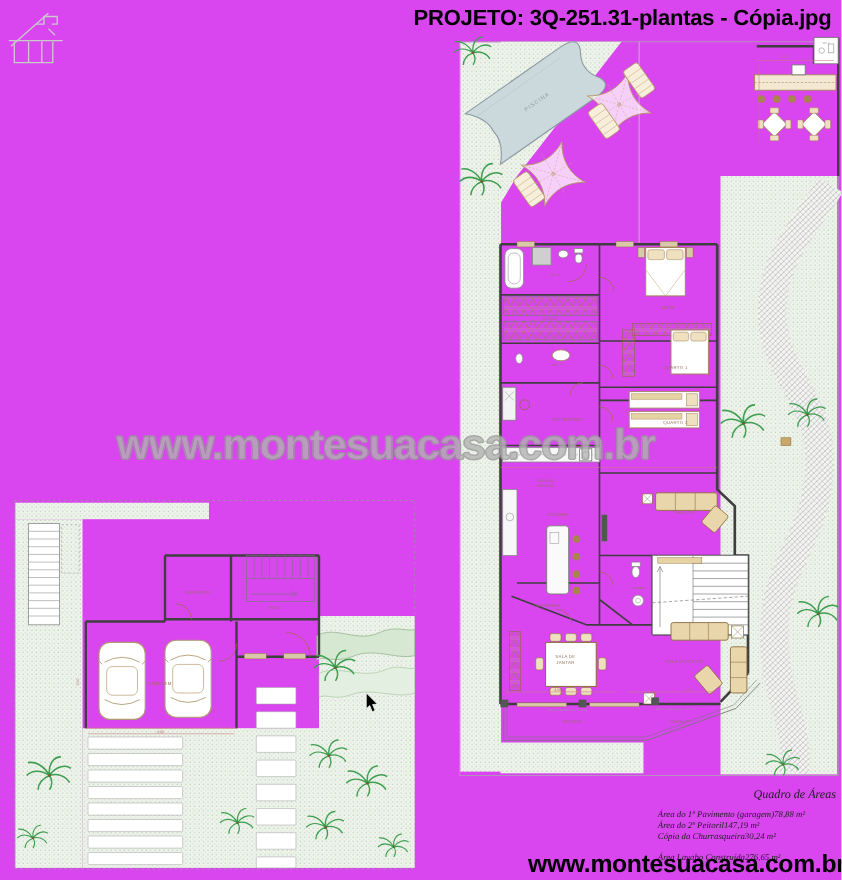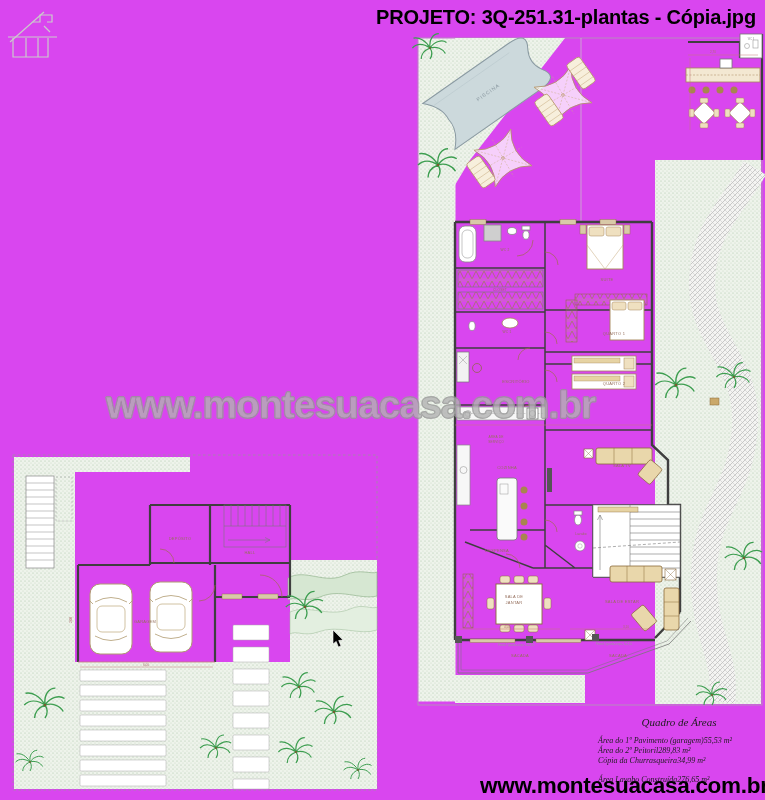--- a/index.html
+++ b/index.html
@@ -8,21 +8,21 @@
   .title{position:absolute;left:376px;top:6px;font-size:20px;font-weight:700;color:#000;
          letter-spacing:-0.2px;white-space:nowrap;}
   .watermark{position:absolute;left:106px;top:383px;font-size:39px;font-weight:700;
          color:rgba(255,255,255,0.25);letter-spacing:-1px;white-space:nowrap;opacity:.8;
          text-shadow:-1px 0 #9a9a9a,1px 0 #9a9a9a,0 -1px #9a9a9a,0 1px #9a9a9a;
          -webkit-text-stroke:0.5px #8f8f8f;z-index:6;}
   .footer-url{position:absolute;left:480px;top:773px;font-size:22.5px;font-weight:700;color:#000;
          letter-spacing:-0.3px;white-space:nowrap;z-index:7;}
   .areas{position:absolute;left:598px;top:716px;width:162px;z-index:5;
          font-family:"Liberation Serif",serif;font-style:italic;color:#1d1d1d;}
-  .areas .t{text-align:center;font-size:11px;margin-bottom:8px;}
+  .areas .t{text-align:right;font-size:11px;margin-bottom:8px;}
   .areas .row{display:flex;font-size:8px;line-height:10px;}
   .areas .total{margin-top:9px;}
   svg{position:absolute;left:0;top:0;z-index:2;}
   .rl{font-size:4px;fill:#96705e;letter-spacing:.25px;text-anchor:middle;font-family:"Liberation Sans",sans-serif;}
   .rls{font-size:3.2px;fill:#96705e;letter-spacing:.2px;text-anchor:middle;font-family:"Liberation Sans",sans-serif;}
   .dim{font-size:3.2px;fill:#b07070;text-anchor:middle;font-family:"Liberation Sans",sans-serif;}
   .tiny{font-size:2.6px;fill:#9a9a9a;text-anchor:middle;font-family:"Liberation Sans",sans-serif;}
   .pool-t{font-size:5px;fill:#8a98a0;letter-spacing:1px;text-anchor:middle;font-family:"Liberation Sans",sans-serif;}
 </style>
 </head>
@@ -398,29 +398,29 @@
       <path d="M333,630 l0,14 l3.2,-2.6 l2.2,5.6 l2.6,-1.1 l-2.3,-5.4 l4.3,-0.4 z" fill="#000" stroke="#fff" stroke-width="0.6"></path>
     </g>
   </svg>
 
   <div class="watermark">www.montesuacasa.com.br</div>
 
   <div class="areas">
     <div class="t">Quadro de Áreas</div>
     <div class="row">
       <span>Área do 1º Pavimento (garagem)</span>
-      <span>55,53 m²</span>
+      <span>78,88 m²</span>
     </div>
     <div class="row">
       <span>Área do 2º Peitoril</span>
-      <span>289,83 m²</span>
+      <span>147,19 m²</span>
     </div>
     <div class="row">
       <span>Cópia da Churrasqueira</span>
-      <span>34,99 m²</span>
+      <span>30,24 m²</span>
     </div>
     <div class="row total">
       <span>Área Lavabo Construída</span>
       <span>276,65 m²</span>
     </div>
   </div>
 
   <div class="footer-url">www.montesuacasa.com.br</div>
 
 </div>

